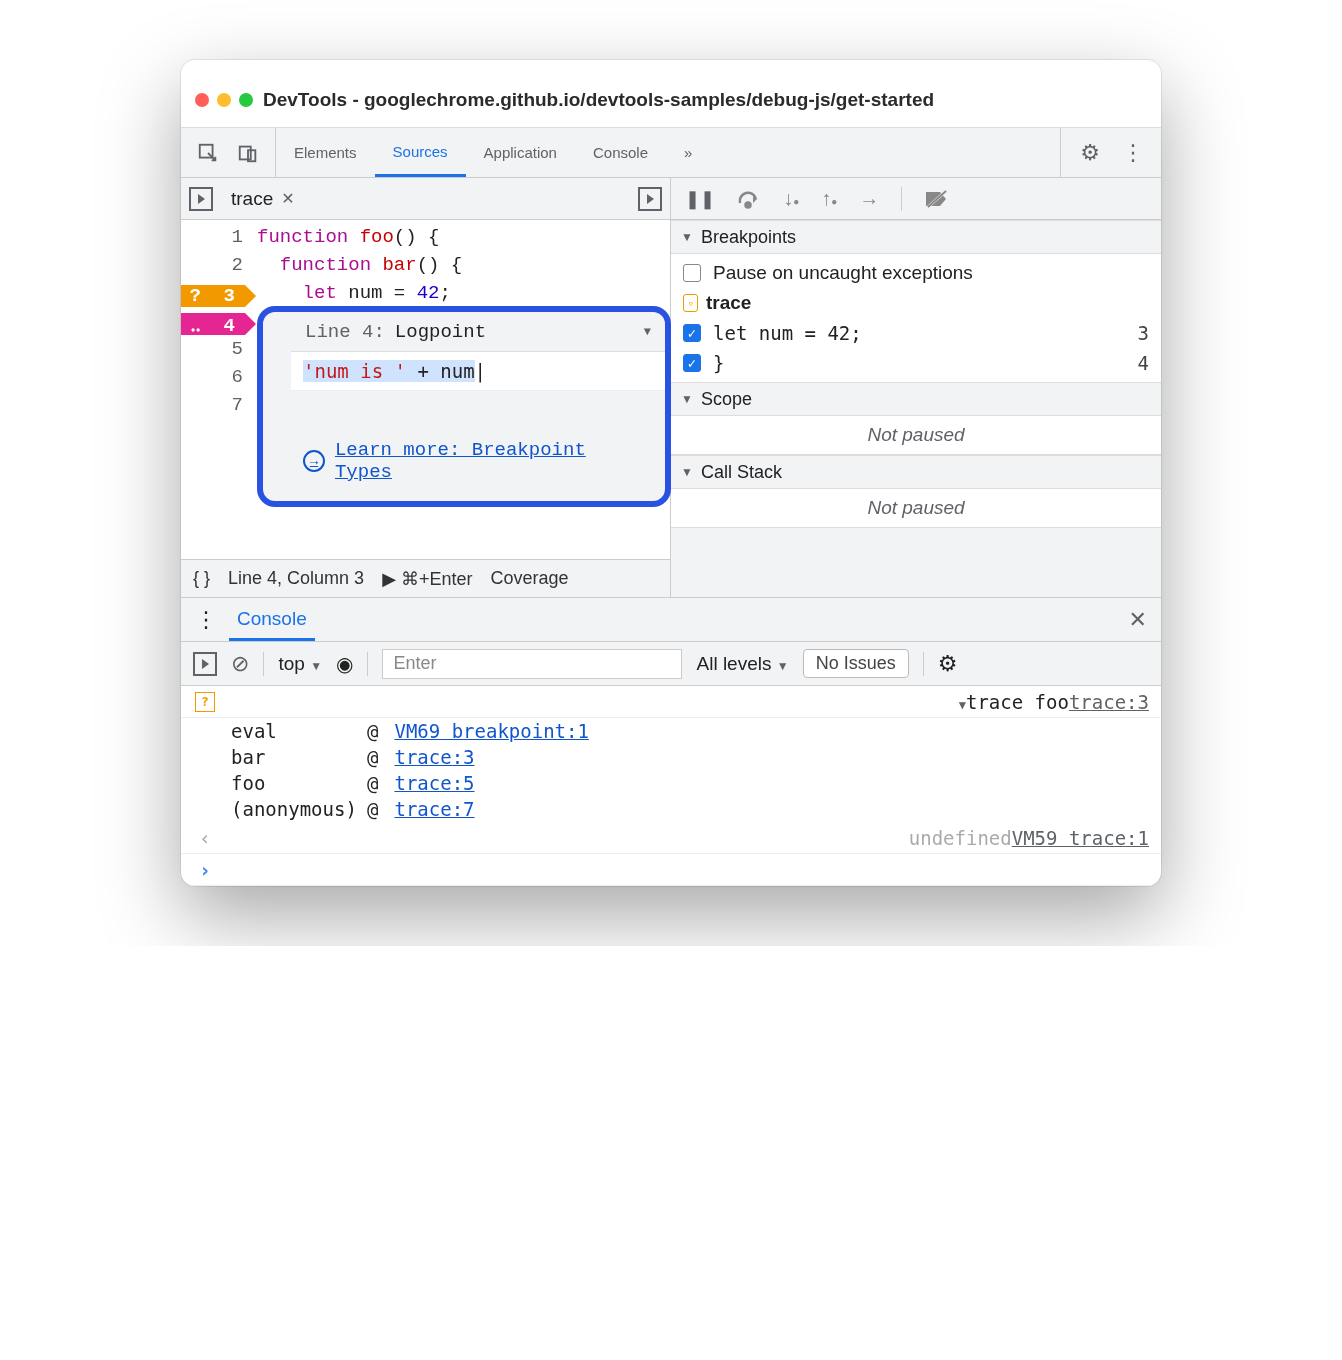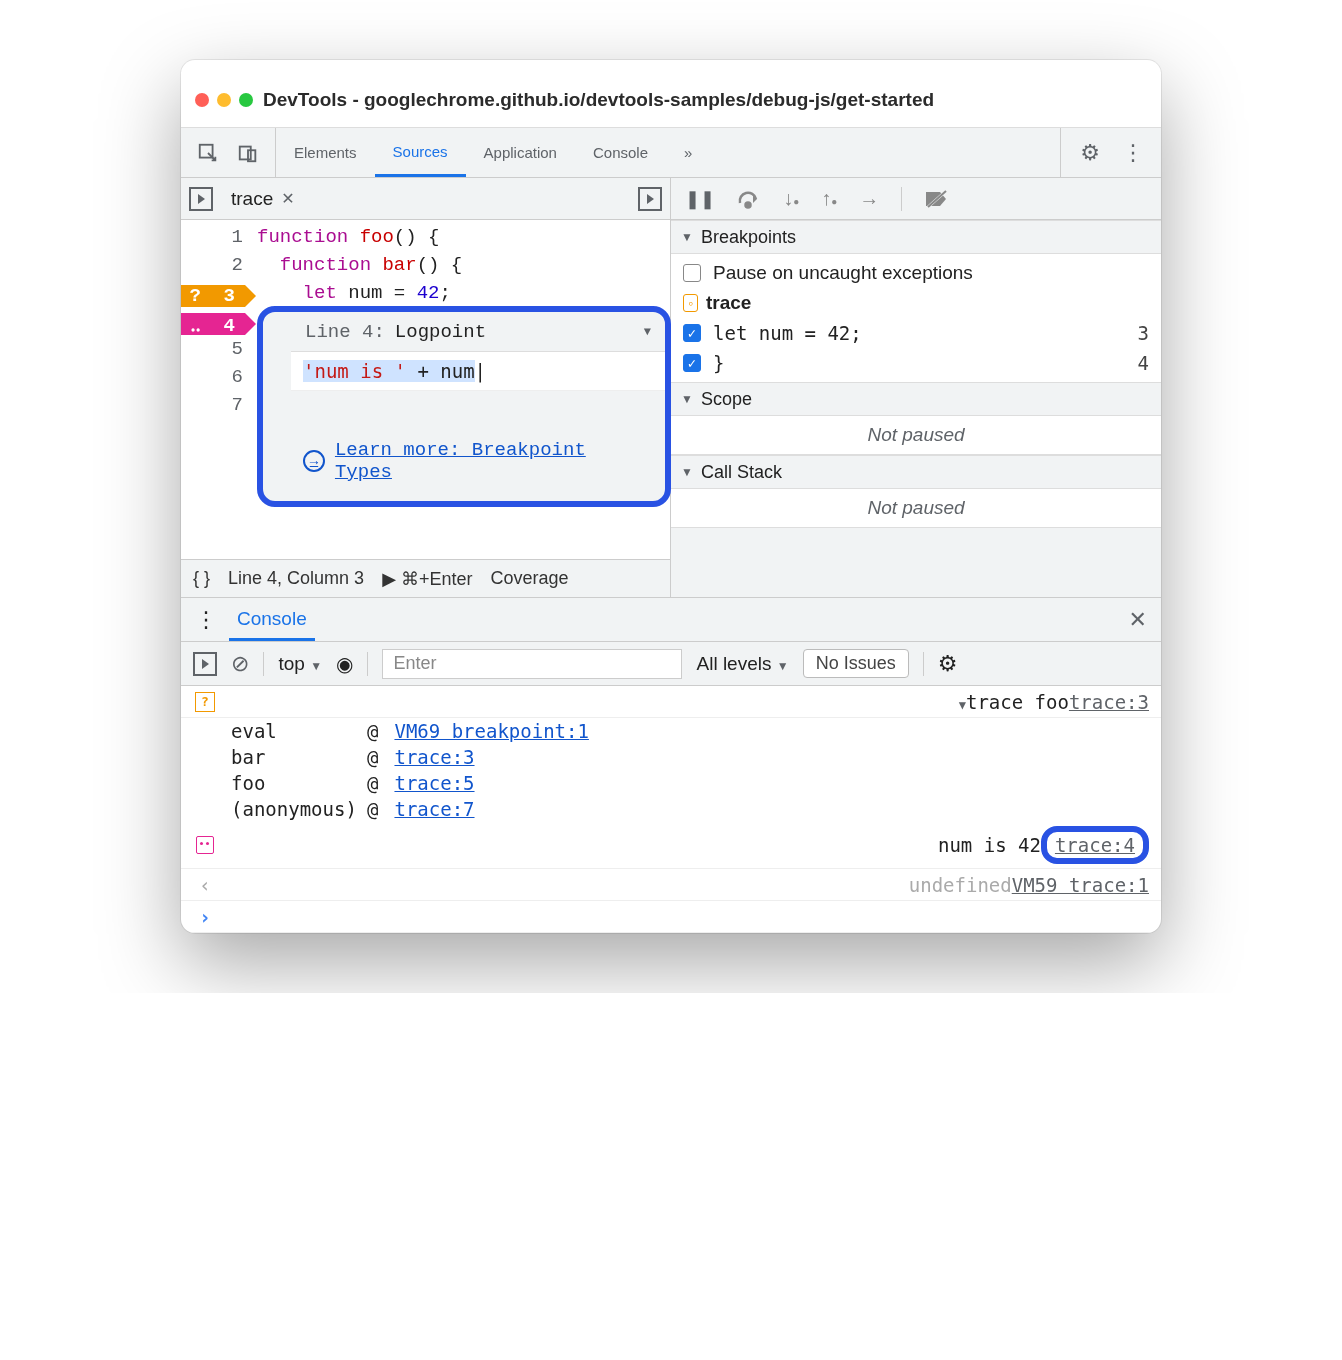--- a/index.html
+++ b/index.html
@@ -291,30 +291,20 @@
           <span>@</span>
           <a>trace:5</a>
         </div>
         <div class="stack">
           <span class="fn-name">(anonymous)</span>
           <span>@</span>
           <a>trace:7</a>
         </div>
       </div>
     <div class="crow">
-      <span class="left-ic">
-          <span style="width:18px;height:18px;border:1.5px solid #e52592;border-radius:2px;position:relative;">
-            <span style="position:absolute;left:3px;top:5px;width:3px;height:3px;background:#e52592;border-radius:50%;"></span>
-            <span style="position:absolute;left:9px;top:5px;width:3px;height:3px;background:#e52592;border-radius:50%;"></span>
-          </span>
-        </span>
-      <span class="msg">num is 42</span>
-      <span class="highlight-ring"><span class="link" style="margin:0;">trace:4</span></span>
-    </div>
-    <div class="crow">
       <span class="left-ic undef">‹</span>
       <span class="msg undef">undefined</span>
       <span class="link">VM59 trace:1</span>
     </div>
     <div class="crow">
       <span class="left-ic prompt">›</span>
     </div>
   </div>
 </div>
 

